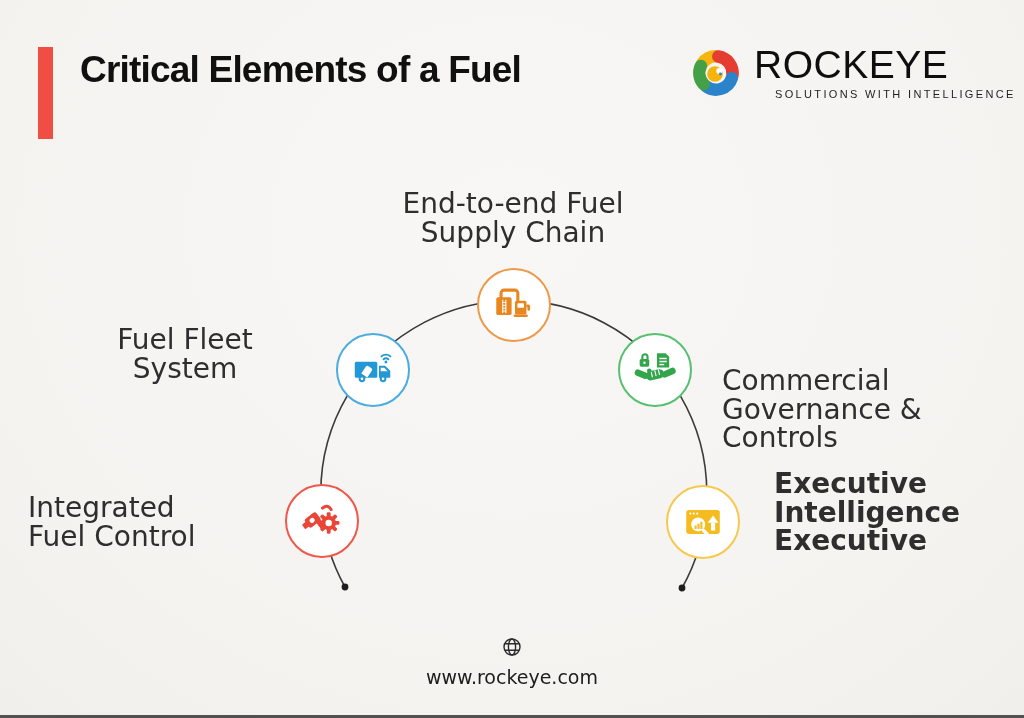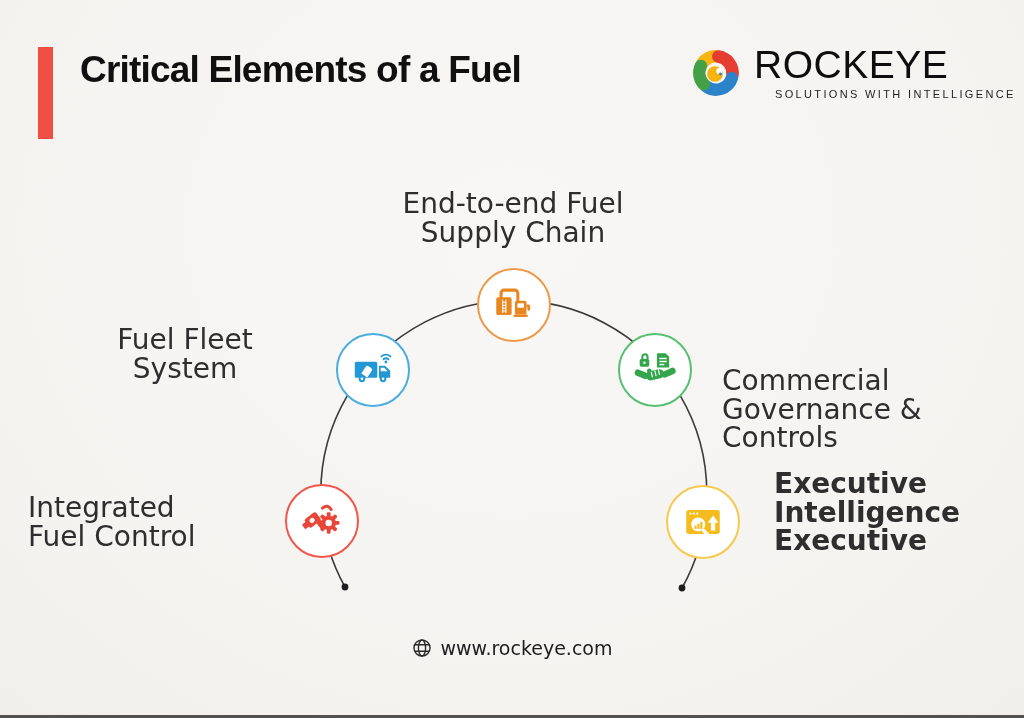--- a/index.html
+++ b/index.html
@@ -70,21 +70,21 @@
   }
   .node-label span { display: block; }
   .lbl-top        { left: 353px; top: 190px; width: 320px; text-align: center; }
   .lbl-fleet      { left: 65px;  top: 326px; width: 240px; text-align: center; }
   .lbl-integrated { left: 28px;  top: 494px; width: 220px; text-align: left; }
   .lbl-commercial { left: 722px; top: 327px; width: 230px; text-align: left; margin-top: 40px; }
   .lbl-executive  { left: 774px; top: 470px; width: 230px; text-align: left; font-weight: bold; }
   
   .footer {
     position: absolute; left: 0; top: 637px; width: 100%;
-    display: flex; align-items: center; justify-content: center; gap: 9px;
+    display: flex; align-items: center; justify-content: center; gap: 9px; flex-direction: column;
   }
   .footer svg { width: 20px; height: 20px; display: block; }
   .footer-text { font-size: 19px; font-weight: 500; color: #1d1d1d; }
 </style>
 </head>
 <body>
 
 <div class="canvas">
 
   <svg class="arc-layer" width="1024" height="718" viewBox="0 0 1024 718">

